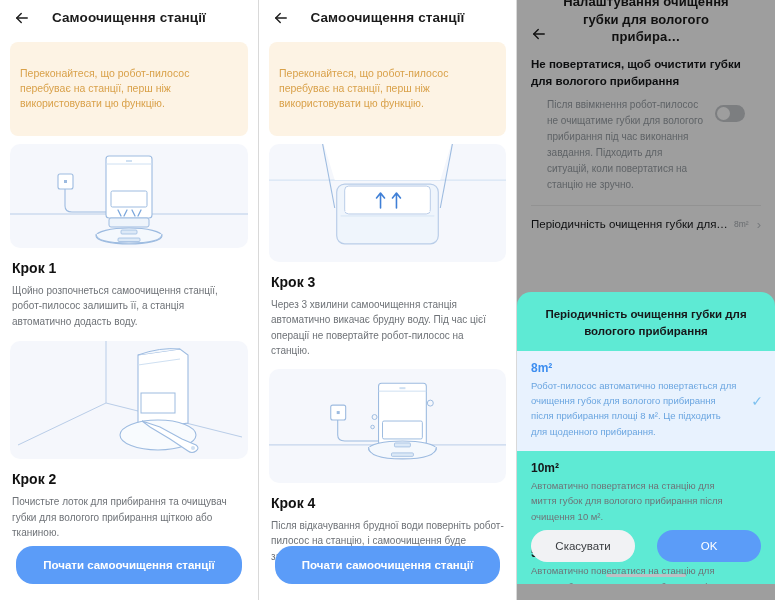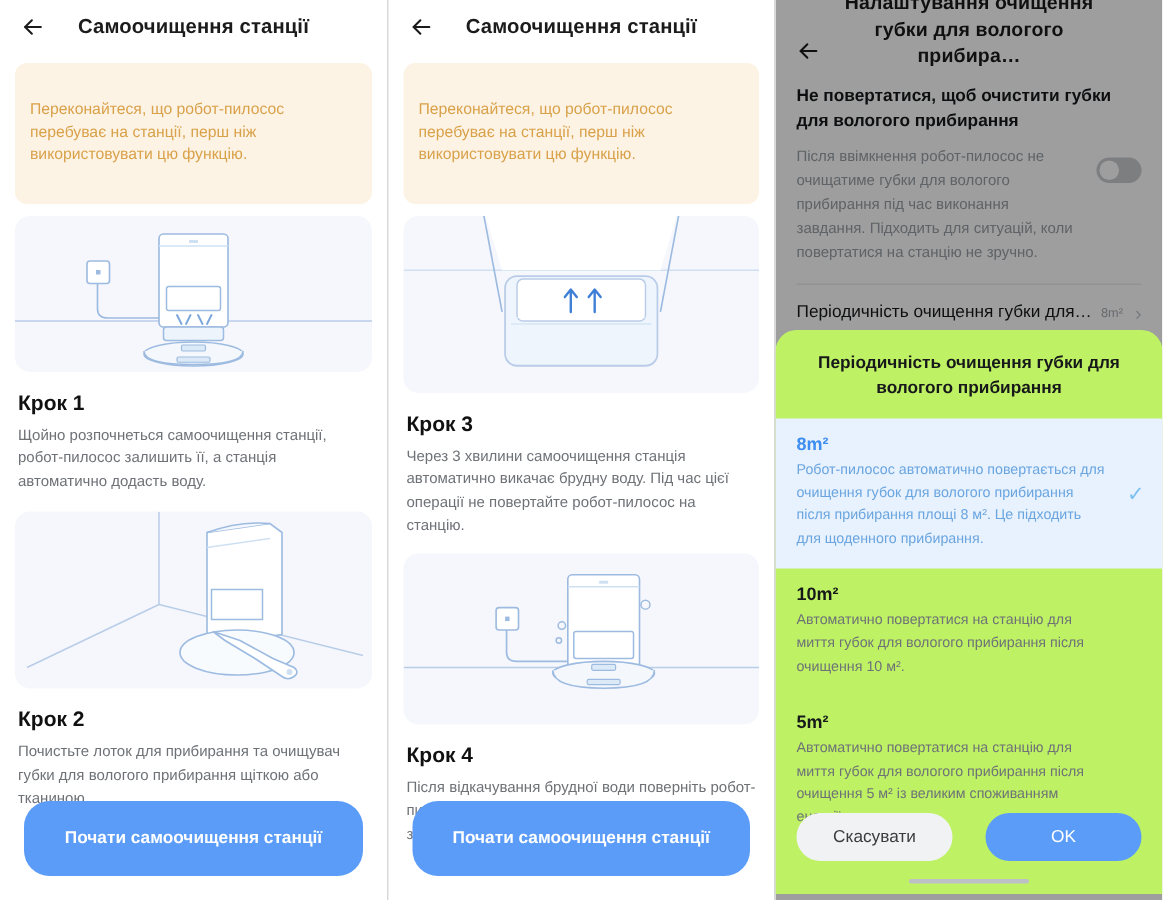--- a/index.html
+++ b/index.html
@@ -49,32 +49,32 @@
   .illus svg{ display:block; width:100%; height:100%; }
 
   
   .step{ padding:12px 12px 0 12px; }
   .step-title{ font-size:14px; font-weight:bold; color:#111; }
   .step-body{ font-size:10px; color:#6e7277; line-height:1.55; margin-top:7px; }
 
   
   .cta-wrap{ position:absolute; left:0; right:0; bottom:16px; padding:0 16px; }
   .cta{
-    width:100%; height:50px; border-radius:17px; border:0;
+    width:100%; height:38px; border-radius:17px; border:0;
     background:#5b9cf8; color:#fff; font-size:11.5px; font-weight:bold;
     font-family:inherit; cursor:pointer;
   }
 
   
   .settings{ position:absolute; inset:0; background:#fff; }
   .sec-title{
     padding:10px 14px 0 14px; font-size:11.5px; font-weight:bold;
     color:#16181a; line-height:1.5;
   }
-  .sec-row{ display:flex; align-items:flex-start; padding:0 14px; }
+  .sec-row{ display:flex; align-items:flex-start; padding:0 30px; }
   .sec-desc{
     flex:1; font-size:10px; color:#9aa0a6; line-height:1.6;
     padding:6px 10px 0 0;
   }
   .toggle{
     width:30px; height:17px; border-radius:9px; background:#c8cbcf;
     position:relative; flex:0 0 30px; margin-top:14px; cursor:pointer;
   }
   .toggle::after{
     content:""; position:absolute; width:13px; height:13px; border-radius:50%;
@@ -85,22 +85,22 @@
     display:flex; align-items:center; padding:12px 14px; cursor:pointer;
   }
   .nav-label{ flex:1; font-size:11.5px; color:#16181a; }
   .nav-value{ font-size:8.5px; color:#a8adb3; margin-right:8px; }
   .chev{ color:#c3c7cc; font-size:13px; line-height:1; }
 
   .scrim{ position:absolute; inset:0; background:rgba(0,0,0,.38); }
 
   
   .sheet{
-    position:absolute; left:0; right:0; bottom:4px; height:376px;
-    background:#bef264; border-radius:14px 14px 0 0; overflow:hidden;
+    position:absolute; left:0; right:0; bottom:16px; height:292px;
+    background:#5eead4; border-radius:14px 14px 0 0; overflow:hidden;
   }
   .sheet-title{
     text-align:center; font-size:11.5px; font-weight:bold; color:#16181a;
     padding:14px 20px 10px 20px; line-height:1.5;
   }
   .opt{ padding:10px 14px 12px 14px; position:relative; }
   .opt.sel{ background:#e8f2fe; }
   .opt-name{ font-size:12px; font-weight:bold; color:#16181a; }
   .opt.sel .opt-name{ color:#3d8ef0; }
   .opt-desc{

